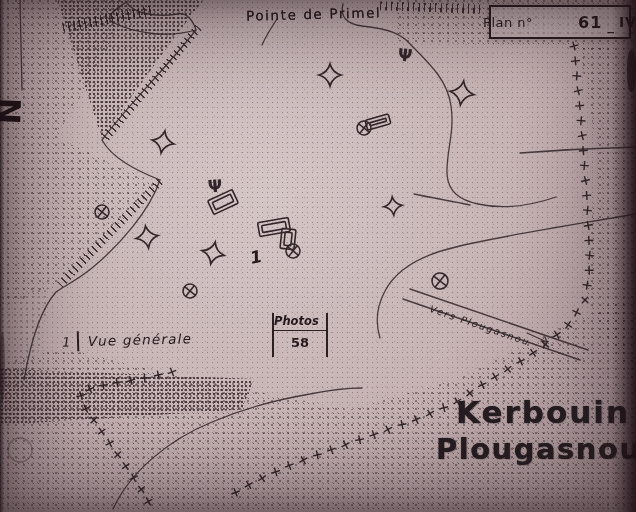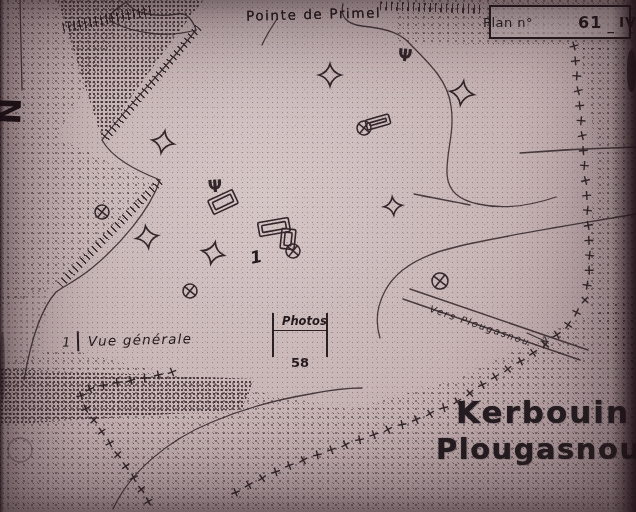--- a/index.html
+++ b/index.html
@@ -44,22 +44,22 @@
   #plan-box .p3{font-size:13px;font-weight:bold;position:relative;top:3px;}
   #plan-box .p4{font-size:14px;font-weight:bold;letter-spacing:1px;}
   #vue-group{left:62px;top:330px;display:flex;align-items:center;transform:rotate(-1.5deg);}
   #vue-group .num{font-style:italic;font-size:13px;}
   #vue-group .tick{width:1.6px;height:20px;background:#2a2024;margin:0 9px 0 7px;}
   #vue-group .txt{font-style:italic;font-size:13.5px;letter-spacing:1.2px;}
   #photos-box{left:272px;top:313px;width:56px;height:44px;
     border-left:2px solid #2a2024;border-right:2px solid #2a2024;
     display:flex;flex-direction:column;align-items:stretch;z-index:20;position:absolute;}
   #photos-box .plabel{font-size:11.5px;font-weight:bold;font-style:italic;text-align:left;
-    border-bottom:1.6px solid #2a2024;padding:1px 8px 2px;}
-  #photos-box .pnum{font-size:13px;font-weight:bold;text-align:center;padding-top:4px;margin-top:20px;}
+    border-bottom:1.6px solid #2a2024;padding:1px 0 2px;}
+  #photos-box .pnum{font-size:13px;font-weight:bold;text-align:center;padding-top:4px;}
   #road-label{left:432px;top:303px;transform:rotate(19deg);transform-origin:left top;
     font-size:9.5px;font-style:italic;letter-spacing:1.8px;font-weight:500;}
   #site-number{left:250px;top:247px;font-size:17px;font-style:italic;font-weight:bold;transform:rotate(-12deg);}
   #map-title{left:436px;top:394px;line-height:1.22;color:#251d21;
     text-shadow:0 0 1px rgba(37,29,33,.9), 1px 1px 0 rgba(120,100,105,.35);}
   #map-title .t1{font-size:31px;font-weight:bold;letter-spacing:2px;margin-left:20px;}
   #map-title .t2{font-size:29px;font-weight:bold;letter-spacing:1.5px;}
   #north-letter{left:-5px;top:92px;font-size:32px;font-weight:bold;color:#1c1216;
     transform:rotate(92deg);z-index:20;}
 </style>

